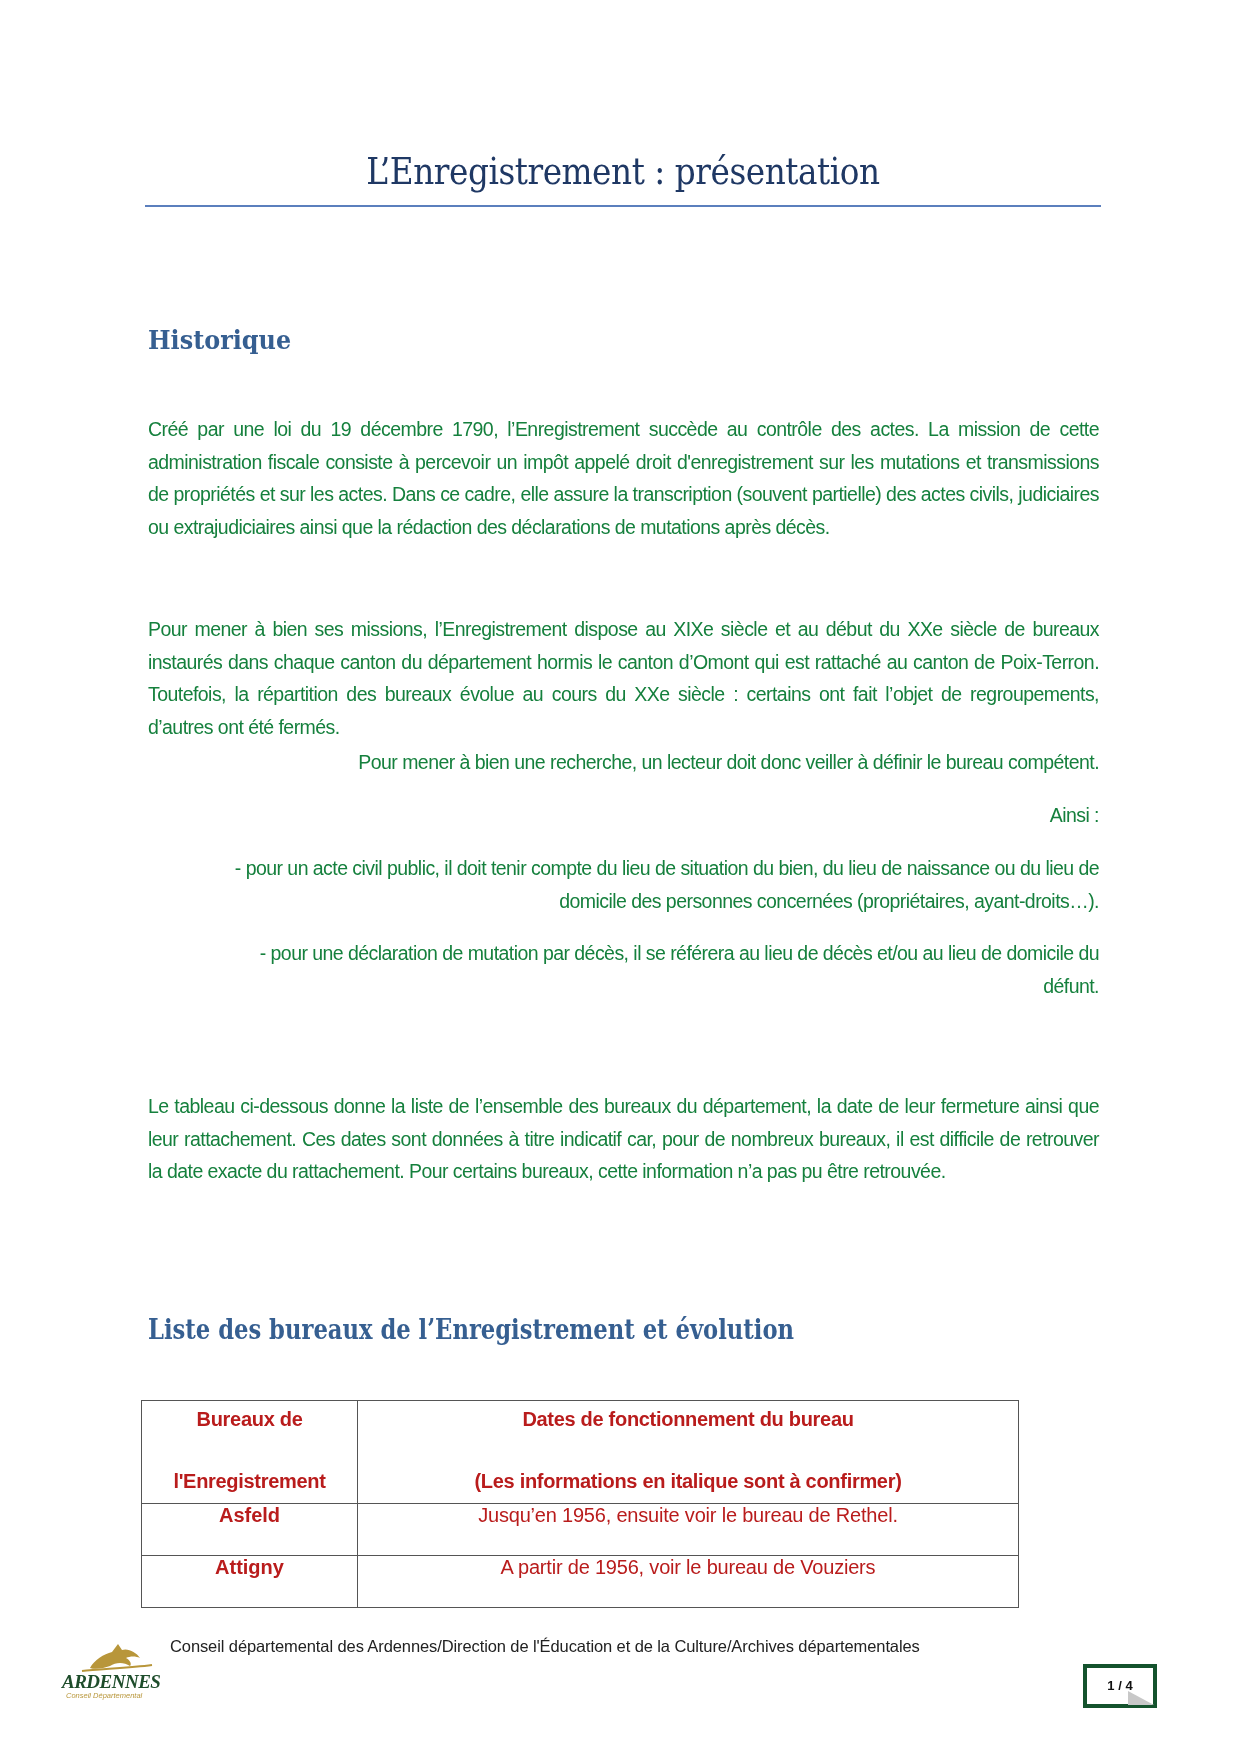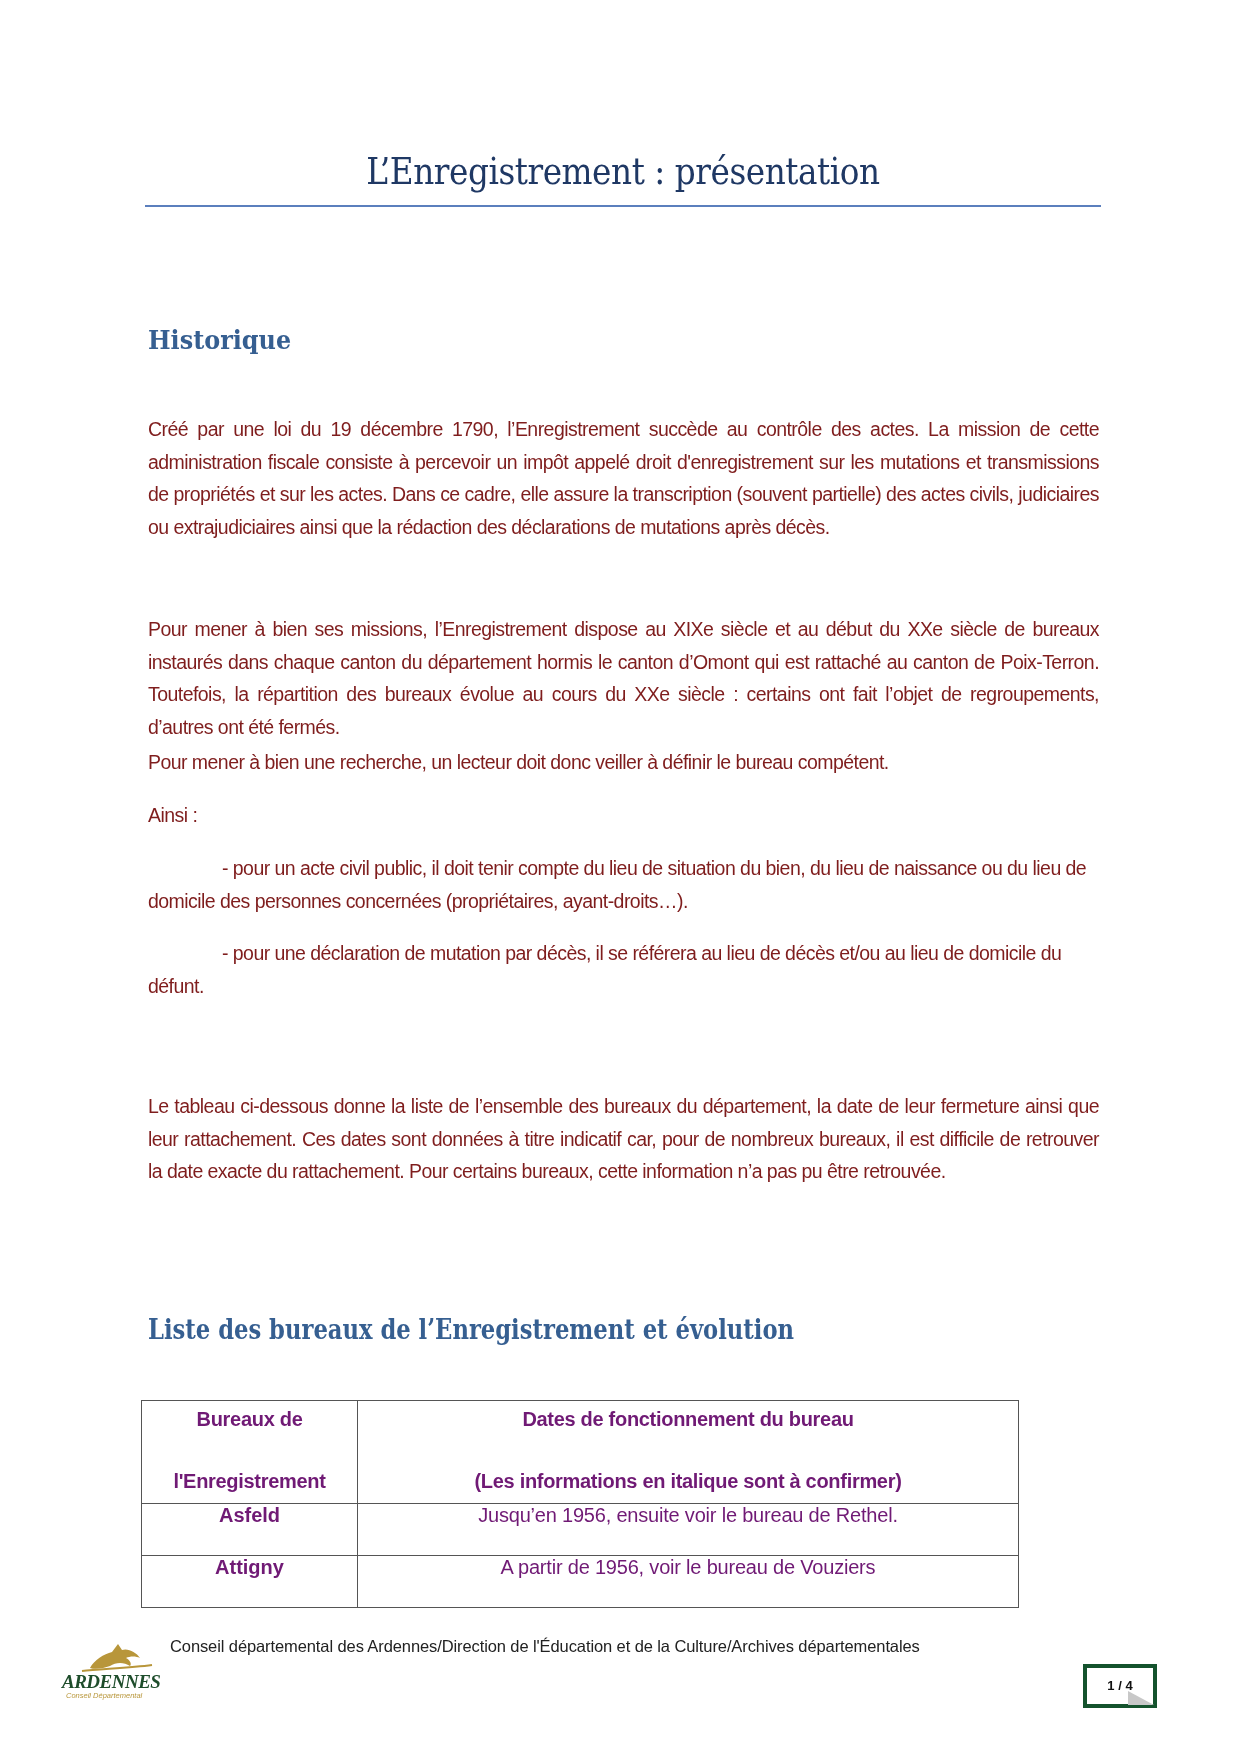--- a/index.html
+++ b/index.html
@@ -23,37 +23,37 @@
       font-family: "DejaVu Serif", serif; font-weight: bold;
       color: #365f91; margin: 0; line-height: 36px;
       transform-origin: left center;
     }
     .h-historique { top: 322px; font-size: 26px; transform: scaleX(0.92); }
     .h-liste { top: 1312px; font-size: 27px; transform: scaleX(0.84); }
 
     .para {
       position: absolute; left: 148px; width: 951px;
       font-family: "Liberation Sans Narrow", "Liberation Sans", sans-serif;
-      font-size: 19.5px; line-height: 32.5px; color: #7f1d1d;
+      font-size: 19.5px; line-height: 32.5px; color: #15803d;
       text-align: justify; margin: 0;
       letter-spacing: -0.55px;
     }
-    .para.left { text-align: left; }
+    .para.left { text-align: right; }
     .p1 { top: 413px; }
     .p2 { top: 596px; margin-top: 17px; }
     .p3 { top: 746px; }
     .p4 { top: 799px; }
     .p5 { top: 852px; text-indent: 74px; }
     .p6 { top: 937px; text-indent: 74px; }
     .p7 { top: 1074px; margin-top: 16px; }
 
     table.bureaux {
       position: absolute; left: 141px; top: 1400px;
       width: 878px; border-collapse: collapse;
-      font-family: "Liberation Sans", sans-serif; color: #701a75;
+      font-family: "Liberation Sans", sans-serif; color: #b91c1c;
     }
     table.bureaux td, table.bureaux th {
       border: 1.5px solid #555; text-align: center; vertical-align: top;
       padding: 0;
     }
     .col1 { width: 215px; }
     th { font-weight: bold; font-size: 20px; letter-spacing: -0.3px; }
     .hdr-line { display: block; line-height: 26px; }
     .hdr-cell { height: 102px; }
     .hdr-cell .hdr-line:first-child { margin-top: 5px; }

